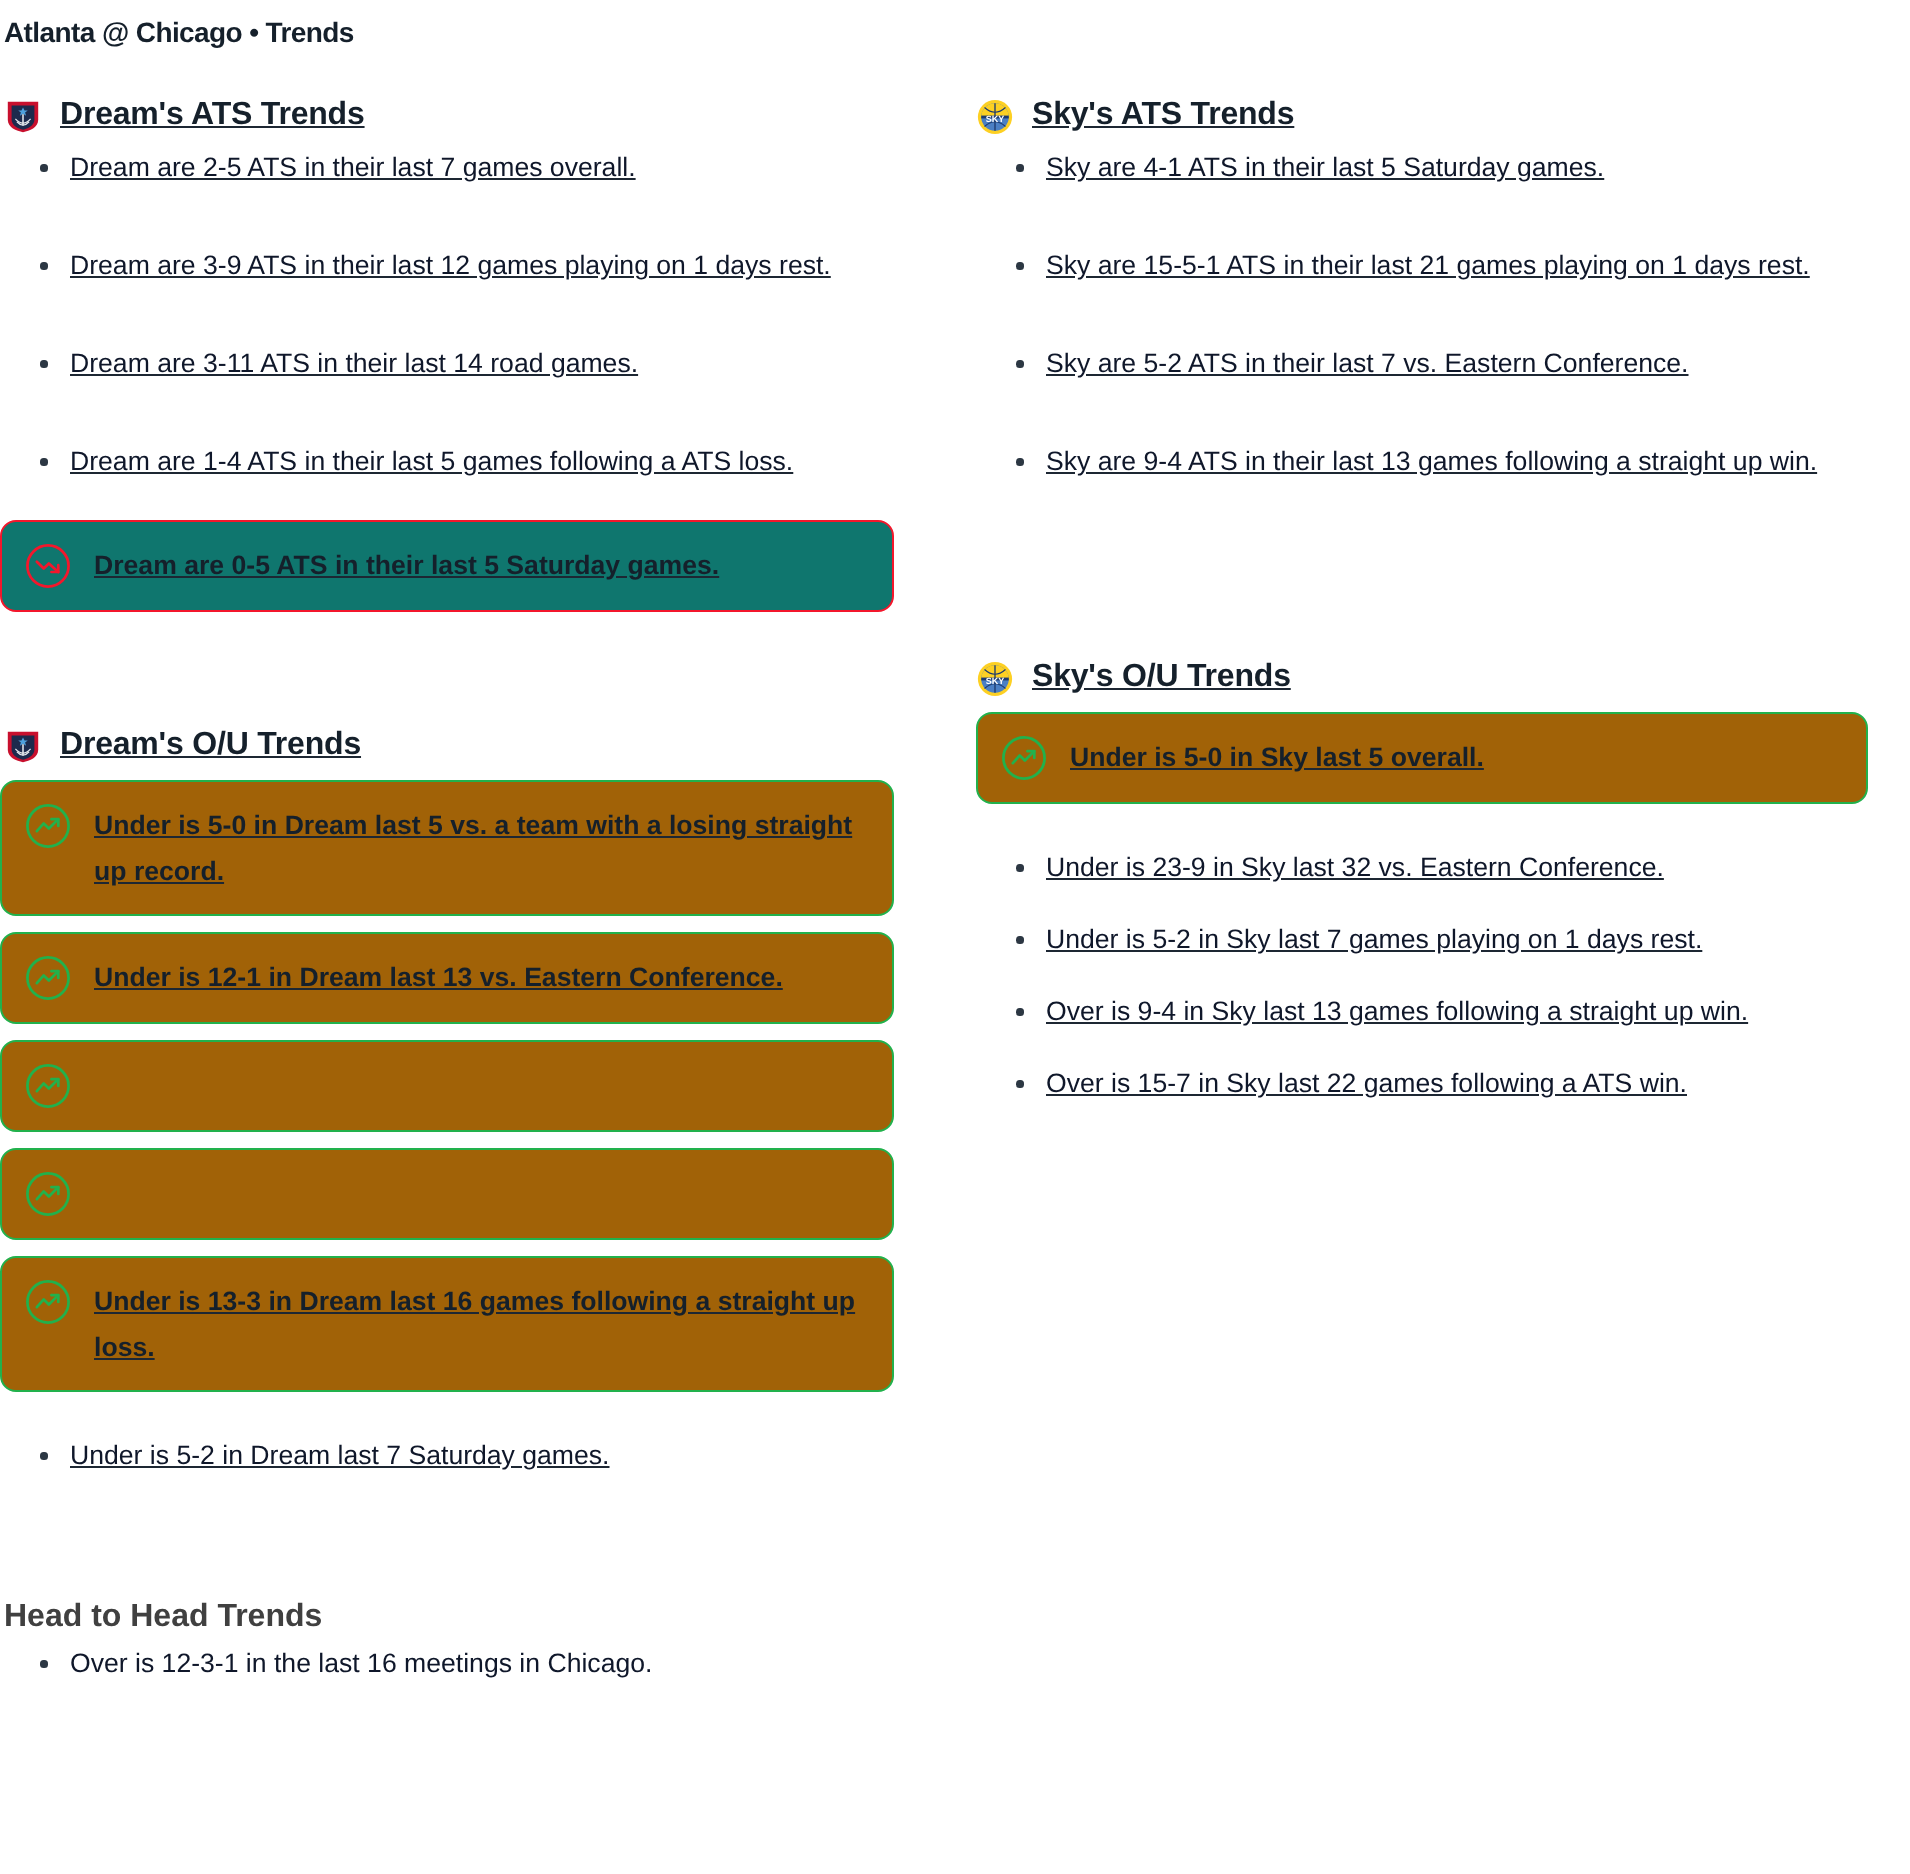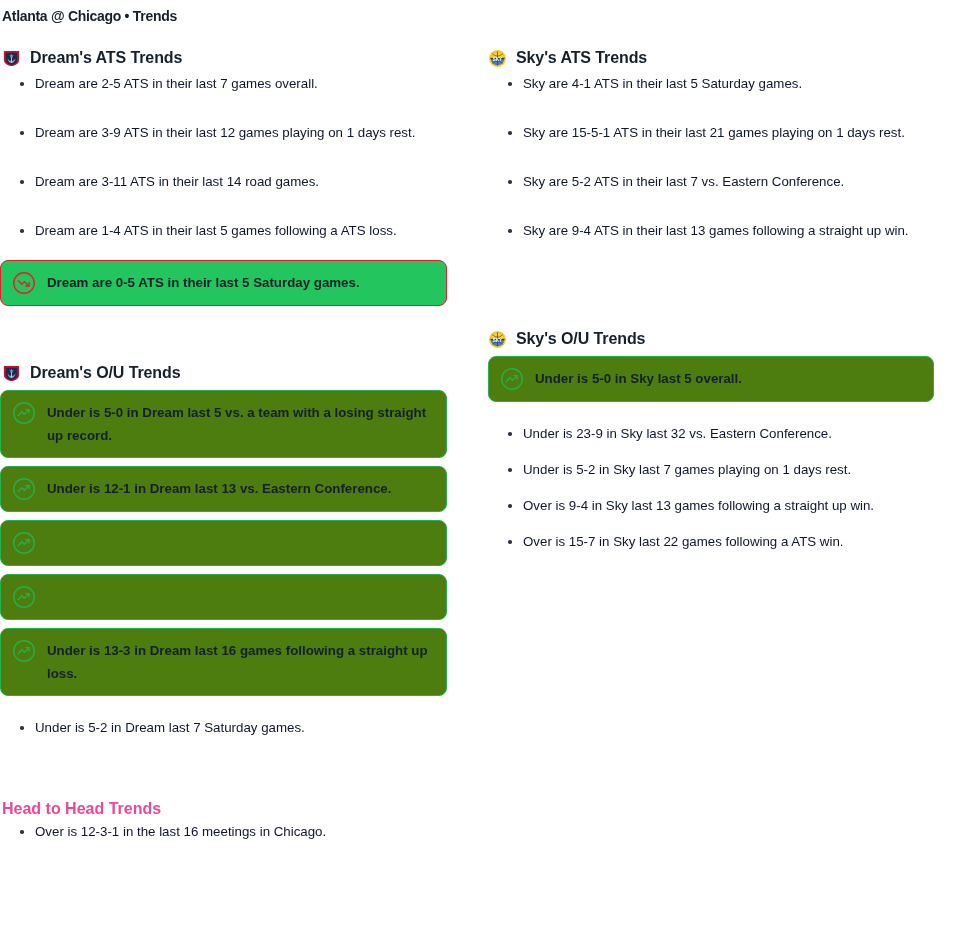--- a/index.html
+++ b/index.html
@@ -50,20 +50,21 @@
     gap: 0px;
     margin-top: 18px;
   }
   .col { width: 488px; flex: 0 0 488px; }
   .col-right .section-head,
   .col-right ul,
   .col-right .trend-box { margin-left: 0; }
 
   .section {
     margin-bottom: 11px;
+    text-decoration: underline;
   }
   .section-head {
     display: flex;
     align-items: center;
     gap: 9px;
     height: 22px;
     margin: 0 0 6px 2px;
   }
   .section-title {
     font-size: 16px;
@@ -106,27 +107,27 @@
   }
   ul.trend-list.tight li { margin-bottom: 19px; }
 
   
   .trend-box {
     display: flex;
     align-items: flex-start;
     gap: 11px;
     border: 1px solid #22b14c;
     border-radius: 8px;
-    background: #4d7c0f;
+    background: #a16207;
     padding: 10px 12px 10px 11px;
     margin-bottom: 8px;
   }
   .trend-box.down {
     border-color: #f3172c;
-    background: #22c55e;
+    background: #0f766e;
   }
   .trend-box .trend-text {
     font-size: 13.3px;
     font-weight: bold;
     color: #15202b;
     line-height: 23px;
     padding-top: 0px;
   }
   .trend-icon {
     flex: 0 0 24px;
@@ -144,21 +145,21 @@
   .ou-wrap { margin-top: 56px; }
   .ou-wrap.right { margin-top: 56px; }
 
   
   .h2h {
     margin-top: 44px;
   }
   .h2h-title {
     font-size: 16px;
     font-weight: bold;
-    color: #ec4899;
+    color: #404040;
     margin: 0 0 4px 2px;
     line-height: 20px;
   }
   .h2h ul.trend-list li { margin-bottom: 0; }
 </style>
 </head>
 <body>
 
 <div class="page">
 

